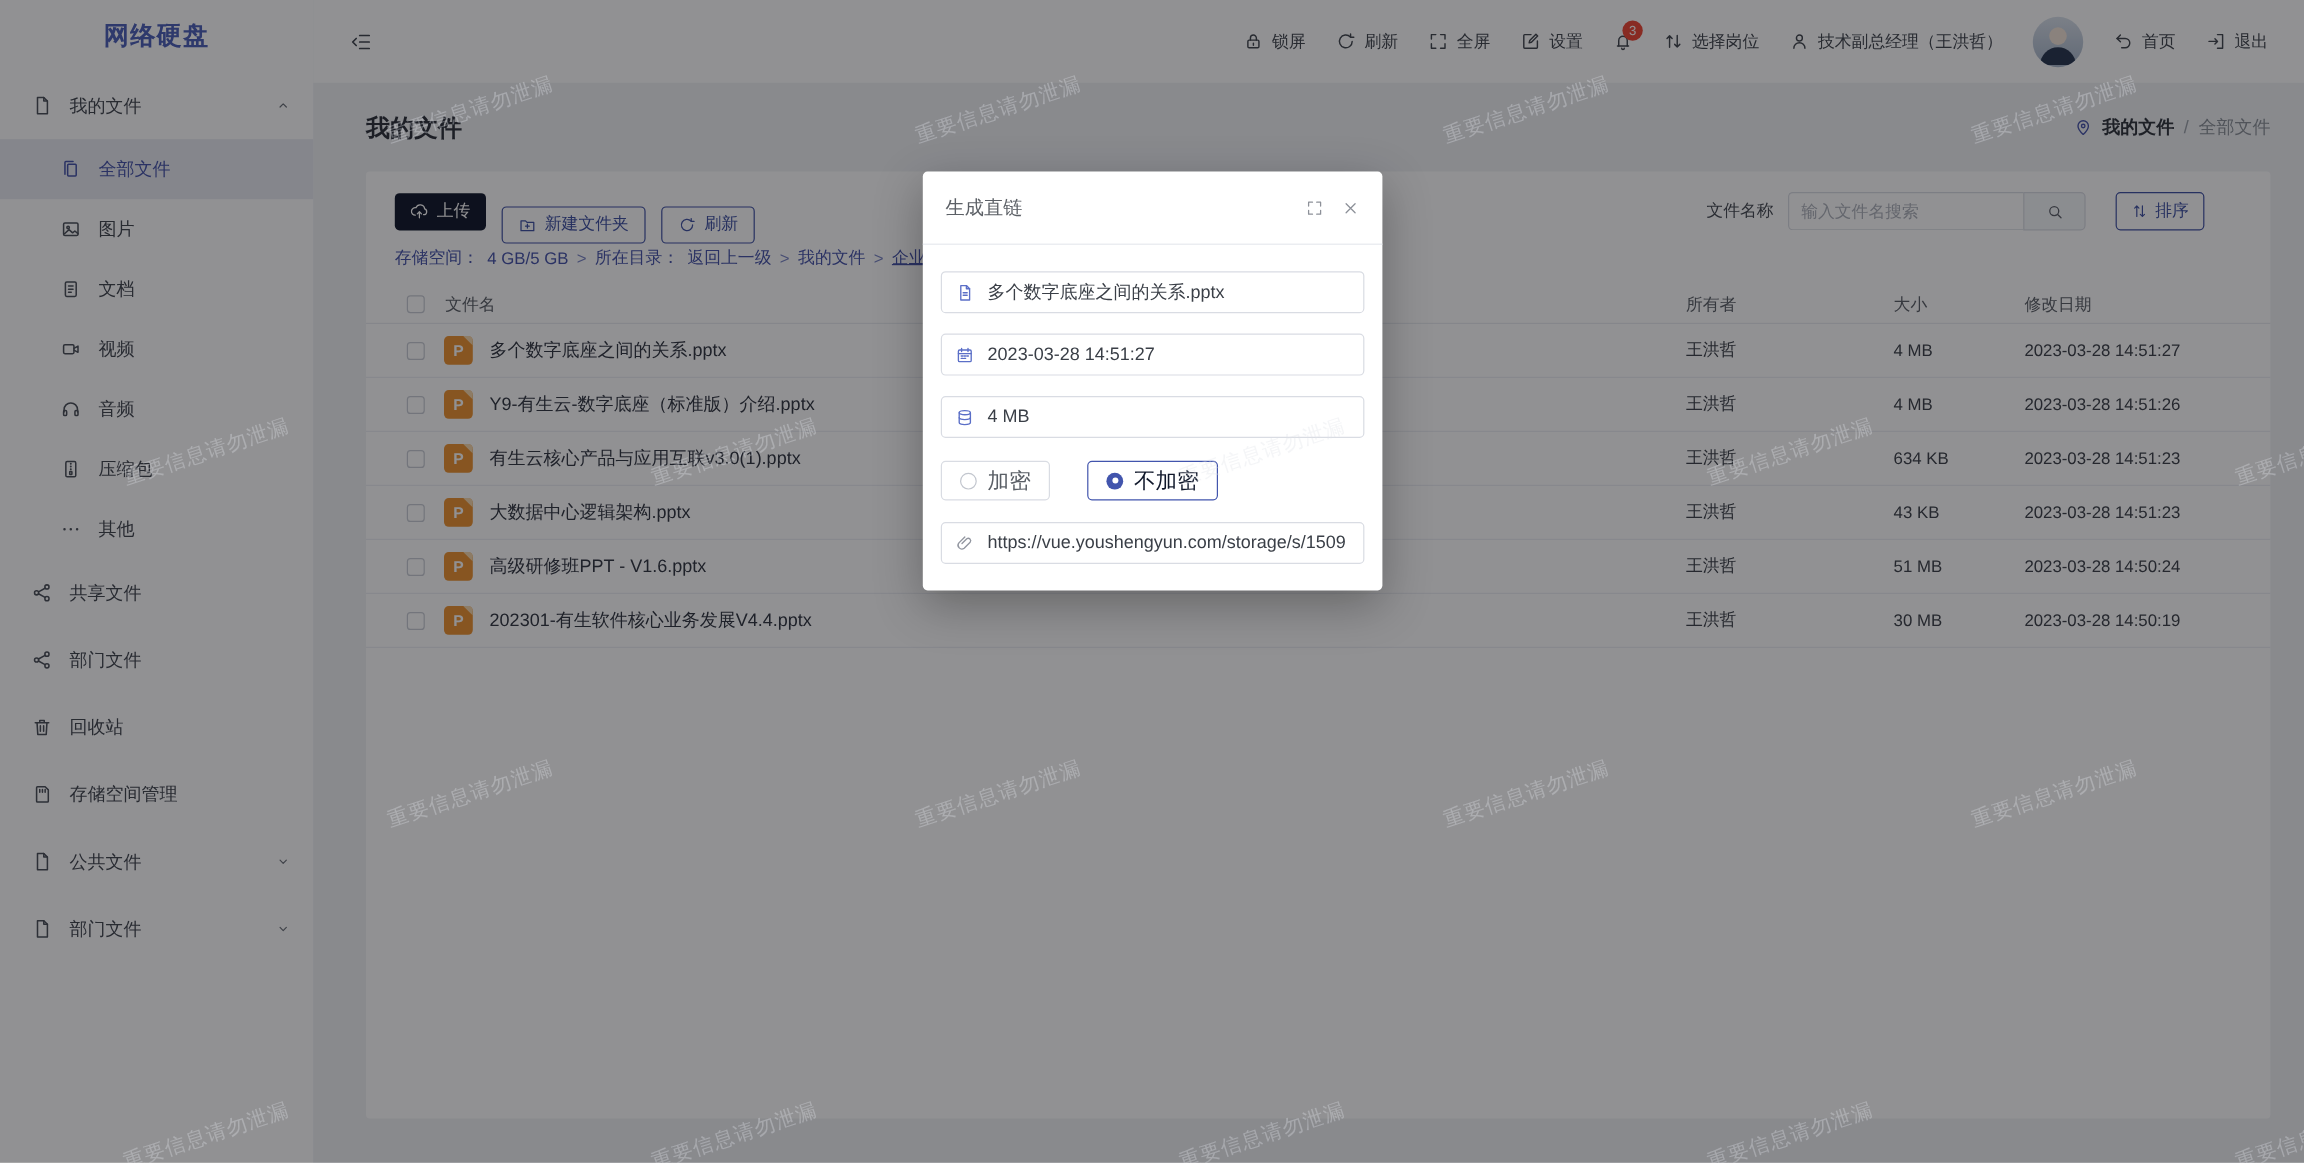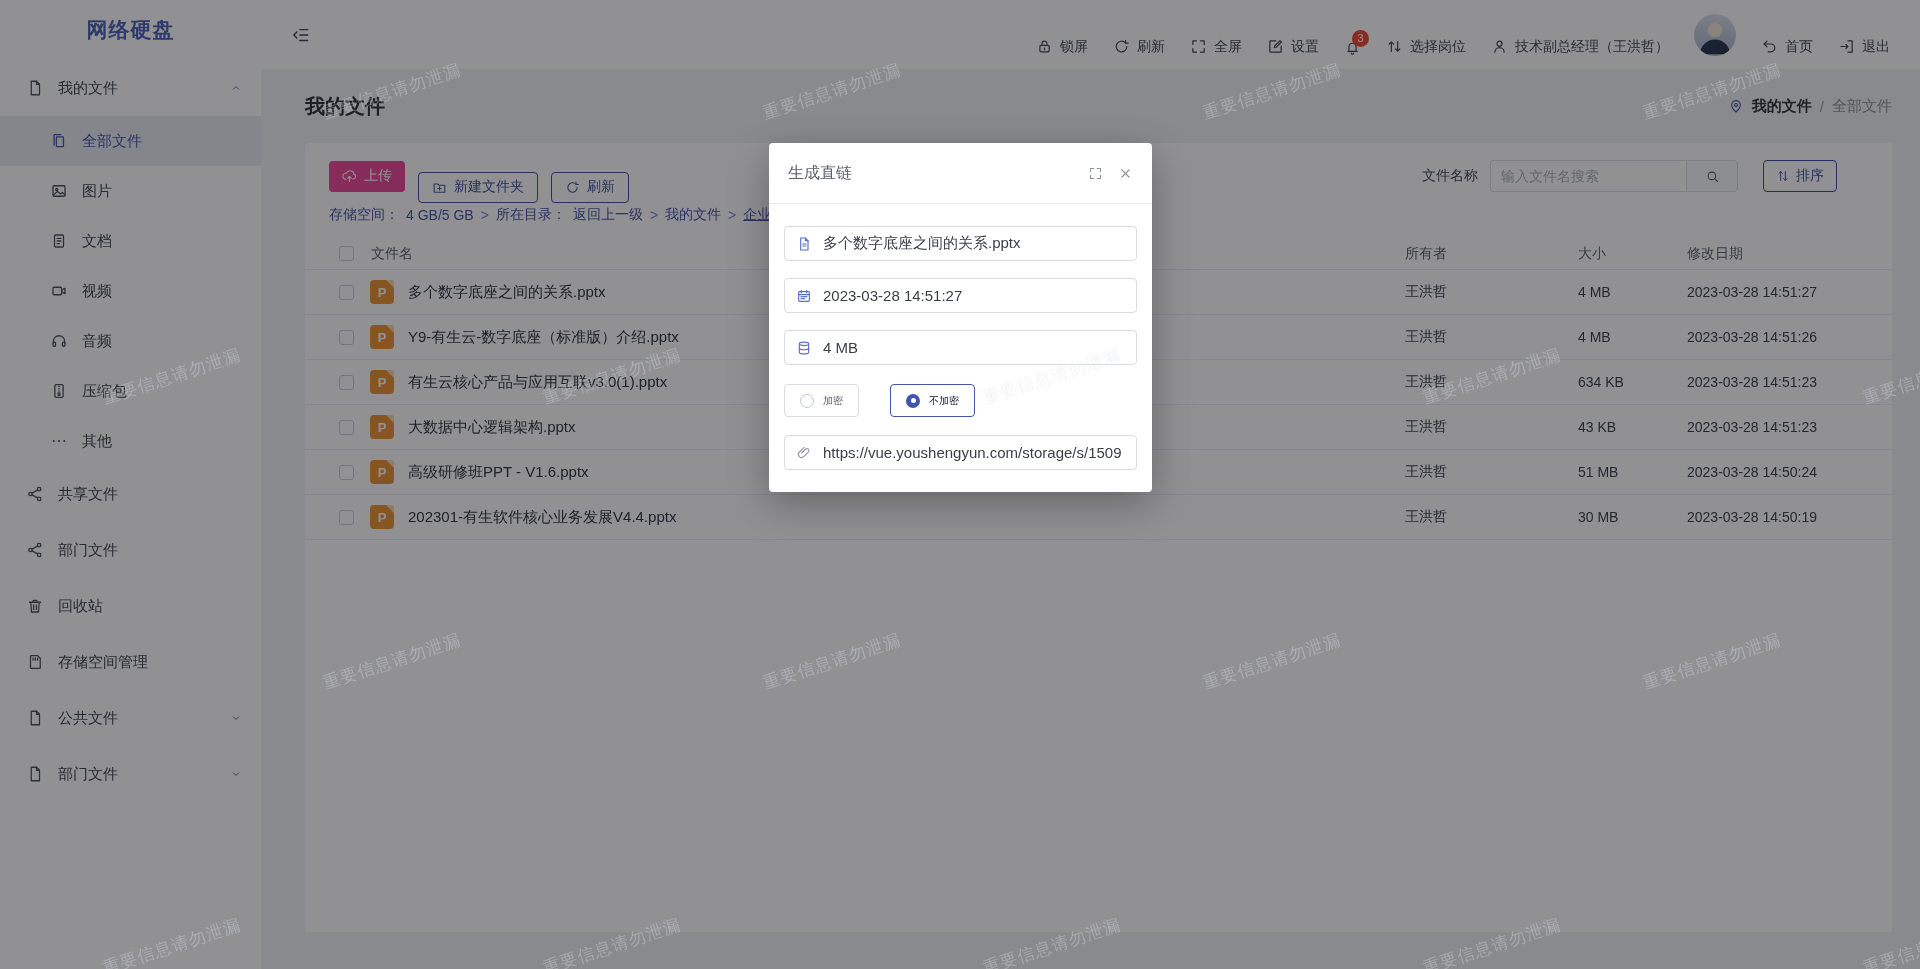--- a/index.html
+++ b/index.html
@@ -20,21 +20,21 @@
   .side-item.sub{height:50px;padding-left:50px;}
   .side-item.active{background:#e9ecf3;color:#4553a9;}
   .side-item.active .icon{color:#4553a9;}
   .side-item .chev{margin-left:auto;width:14px;height:14px;color:#6b7078;margin-right:0;}
 
   
   .hdr{position:absolute;left:261px;top:0;right:0;height:69px;background:#fff;
     display:flex;align-items:center;padding:0 30px;}
   .collapse-btn{display:inline-flex;width:20px;height:20px;color:#3f444d;cursor:pointer;}
   .collapse-btn .icon{width:20px;height:20px;}
-  .hdr-actions{margin-left:auto;display:flex;align-items:flex-end;gap:25px;
+  .hdr-actions{margin-left:auto;display:flex;align-items:center;gap:25px;
     font-size:14px;color:#41464e;}
   .hdr-item{display:flex;align-items:center;gap:7px;cursor:pointer;white-space:nowrap;}
   .icon-wrap{position:relative;display:inline-flex;}
   .badge{position:absolute;top:-9px;right:-8px;min-width:17px;height:17px;border-radius:9px;
     background:#ee4633;color:#fff;font-size:11px;display:flex;align-items:center;
     justify-content:center;padding:0 4px;}
   .avatar{width:42px;height:42px;border-radius:50%;overflow:hidden;
     background:linear-gradient(#d8e0ea,#a7b6ca);cursor:pointer;flex:none;}
   .avatar svg{width:100%;height:100%;}
 
@@ -48,21 +48,21 @@
   .crumb-section{color:#2f333b;font-weight:700;}
   .crumb-sep{color:#9aa0a8;}
   .crumb-current{color:#8a9097;}
 
   .card{margin:0 28px 0 44px;height:789px;background:#fff;border-radius:3px;padding-top:17px;}
 
   .toolbar{display:flex;align-items:center;height:32px;padding:0 55px 0 24px;}
   .btn{display:inline-flex;align-items:center;gap:7px;height:31px;padding:0 13px;
     border-radius:4px;font-size:14px;cursor:pointer;border:none;background:none;}
   .btn .icon{width:15px;height:15px;}
-  .btn-primary{background:#ec4899;color:#fff;}
+  .btn-primary{background:#0f172a;color:#fff;}
   .btn-outline{border:1px solid #3f51a3;color:#3f51a3;background:#fff;}
   .btn + .btn{margin-left:13px;margin-top:22px;}
   .search-area{margin-left:auto;display:flex;align-items:center;justify-content:center;}
   .search-label{font-size:14px;color:#454a52;margin-right:12px;}
   .search-input{width:196px;height:32px;border:1px solid #d9dce3;border-right:none;
     border-radius:4px 0 0 4px;padding:0 10px;font-size:14px;color:#303540;outline:none;}
   .search-input::placeholder{color:#aeb2bb;}
   .search-btn{width:52px;height:32px;border:1px solid #d9dce3;border-radius:0 4px 4px 0;
     background:#f5f7fa;display:flex;align-items:center;justify-content:center;
     color:#5a5f68;cursor:pointer;}
@@ -112,21 +112,21 @@
   .modal-tools .icon{width:15px;height:15px;cursor:pointer;}
   .modal-body{padding:22px 15px 0;}
   .field{height:35px;border:1px solid #d9dce3;border-radius:4px;display:flex;
     align-items:center;gap:11px;padding:0 11px;font-size:15px;color:#3a3f47;
     margin-bottom:17px;background:#fff;}
   .field .icon{width:16px;height:16px;color:#5b6fc7;}
   .field.url{margin-bottom:0;white-space:nowrap;overflow:hidden;}
   .field.url .icon{color:#9296a0;}
   .radio-row{display:flex;align-items:center;gap:31px;margin:19px 0 18px;}
   .radio-box{height:33px;border:1px solid #d9dce3;border-radius:4px;display:flex;
-    align-items:center;gap:9px;padding:0 15px;font-size:10px;color:#5a5f66;cursor:pointer;}
+    align-items:center;gap:9px;padding:0 15px;font-size:18px;color:#5a5f66;cursor:pointer;}
   .radio-box.selected{border-color:#4255ad;color:#0f172a;}
   .rdot{width:14px;height:14px;border-radius:50%;border:1px solid #c2c6ce;background:#fff;flex:none;}
   .radio-box.selected .rdot{border:none;background:#4255ad;position:relative;}
   .radio-box.selected .rdot::after{content:"";position:absolute;left:4.5px;top:4.5px;
     width:5px;height:5px;border-radius:50%;background:#fff;}
 
   
   .watermark-layer{position:fixed;inset:0;z-index:200;pointer-events:none;overflow:hidden;}
   .wm{position:absolute;font-size:17px;color:rgba(222,226,233,.34);
     transform:rotate(-18deg);white-space:nowrap;letter-spacing:1px;}

